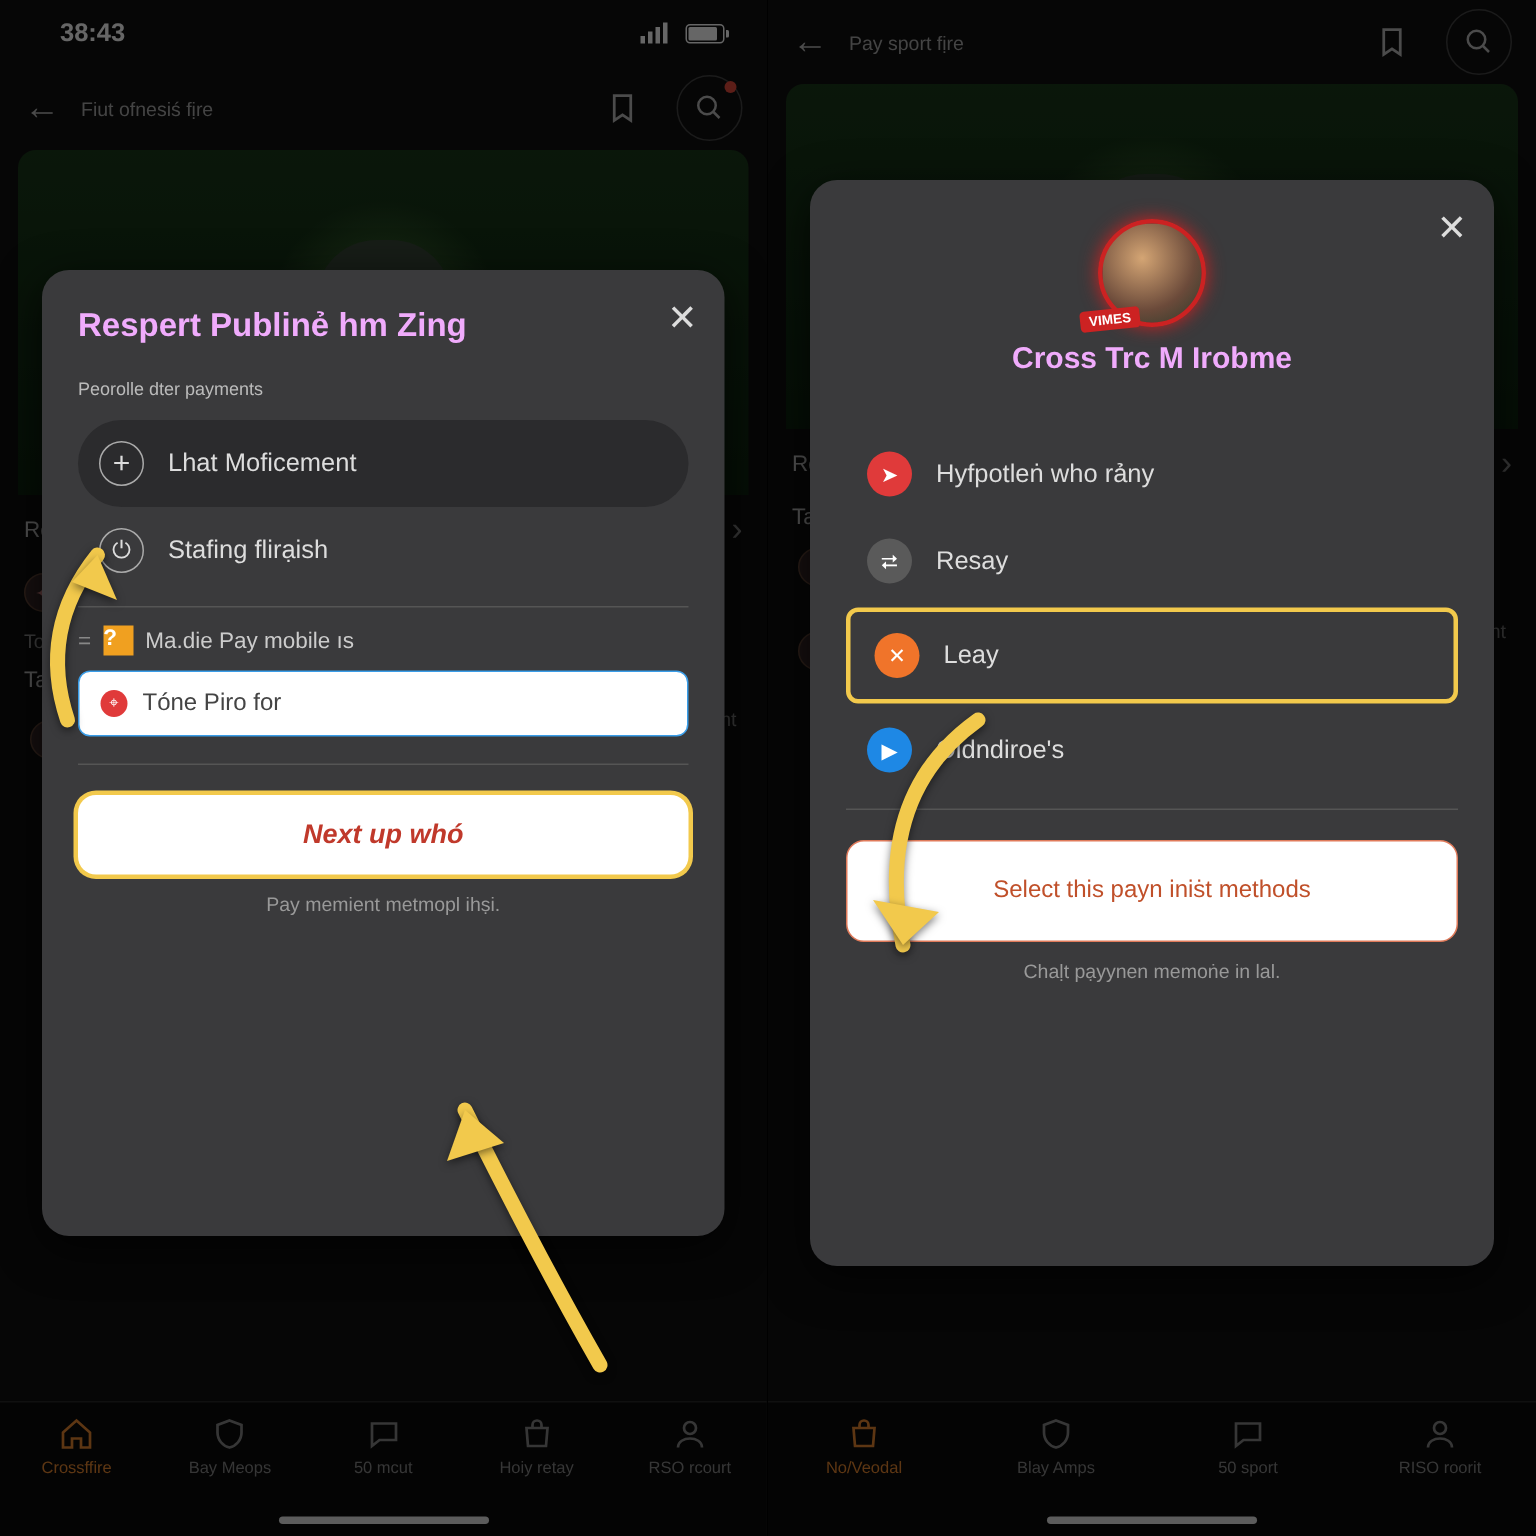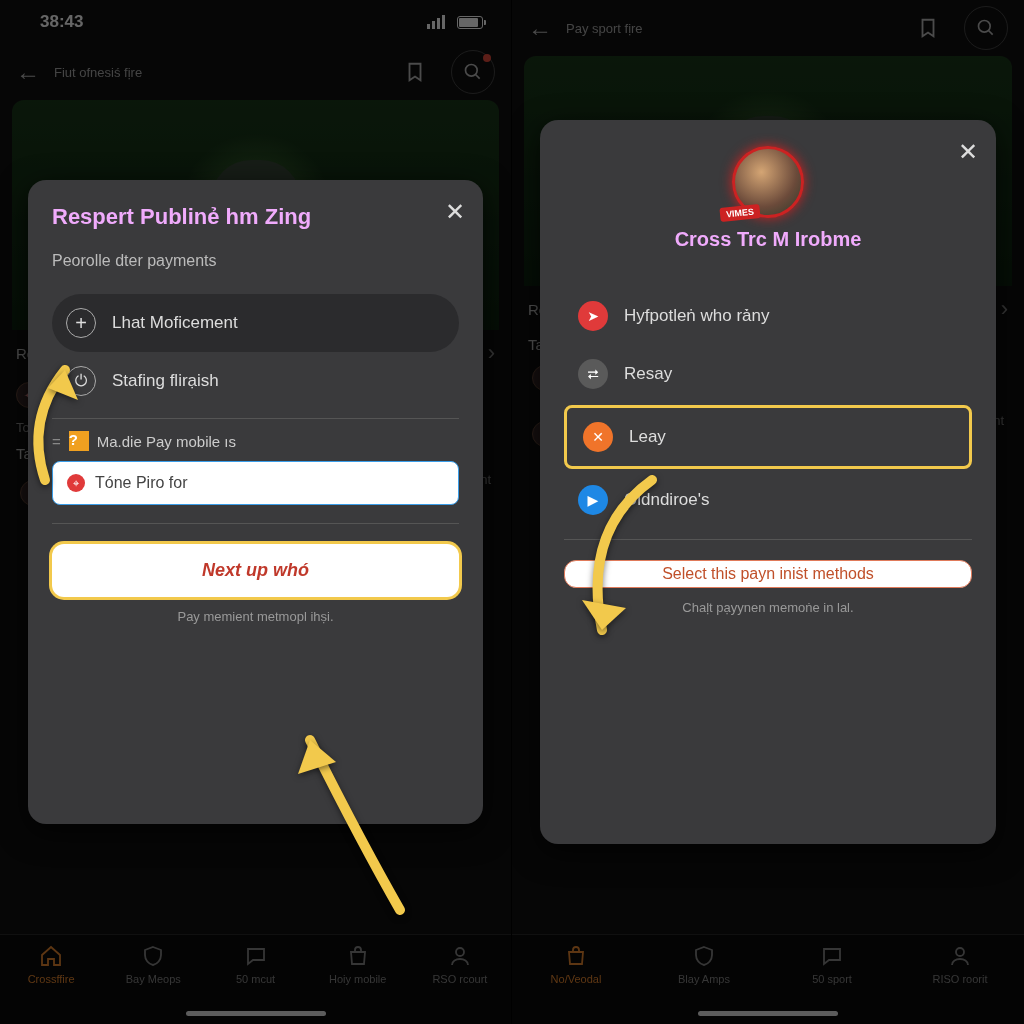--- a/index.html
+++ b/index.html
@@ -67,21 +67,21 @@
   
   .modal-back { position:absolute; inset:0; background:rgba(0,0,0,0.6); }
   .modal {
     position:absolute; left:28px; right:28px; top:180px; bottom:200px;
     background:#3a3a3c; border-radius:18px; padding:26px 24px;
     box-shadow:0 8px 30px rgba(0,0,0,0.7);
   }
   .modal.right { top:120px; bottom:180px; }
   .close-x { position:absolute; top:18px; right:18px; color:#ddd; font-size:24px; }
   .m-title { font-size:22px; font-weight:700; color:#f0abfc; margin-bottom:22px; margin-top:-2px;}
-  .m-sub { color:#bbb; font-size:16px; margin-bottom:24px;}
+  .m-sub { color:#bbb; font-size:12px; margin-bottom:14px;}
   .opt { display:flex; align-items:center; gap:16px; padding:14px 14px; border-radius:30px; color:#ddd; font-size:17px;}
   .opt.highlight { background:#2b2b2d; }
   .opt .oico { width:30px; height:30px; border-radius:50%; display:flex; align-items:center; justify-content:center; color:#ddd; }
   .oico.plus { border:1.5px solid #aaa; font-size:20px; }
   .oico.power { border:1.5px solid #aaa; font-size:16px; }
   .oico.red { background:#e03a3a; color:#fff; font-size:14px;}
   .oico.grey { background:#5a5a5a; color:#fff; font-size:14px;}
   .oico.orange { background:#f0742a; color:#fff; font-size:14px;}
   .oico.blue { background:#1e88e5; color:#fff; font-size:14px;}
   .oico.q { background:#f0a020; color:#fff; font-size:15px; font-weight:700;}
@@ -90,21 +90,21 @@
   .input-look {
     background:#fff; border-radius:8px; padding:12px 14px; display:flex; align-items:center; gap:10px;
     color:#444; font-size:16px; border:1.5px solid #3a9de8;
   }
   .input-look .pin { width:18px; height:18px; border-radius:50%; background:#e03a3a; display:flex; align-items:center; justify-content:center; color:#fff; font-size:11px;}
   .cta {
     margin-top:20px; background:#fff; color:#c0392b; font-weight:600; font-size:18px;
     text-align:center; padding:16px; border-radius:12px; position:relative;
   }
   .cta.ylw { box-shadow:0 0 0 3px #f2c94c;font-style:italic; }
-  .cta.redb { border:1.5px solid #e07a5a; color:#c0502a; font-weight:500; font-size:16px; padding:4px;}
+  .cta.redb { border:1.5px solid #e07a5a; color:#c0502a; font-weight:500; font-size:16px; padding:24px;}
   .foot-note { color:#999; font-size:13px; text-align:center; margin-top:12px;}
   .avatar { width:72px; height:72px; border-radius:50%; margin:0 auto 8px; background:radial-gradient(circle at 40% 35%, #d4a574 0%, #6b4a3a 60%, #2a3a2a 100%); border:3px solid #c22; box-shadow:0 0 12px #c22;}
   .avatar-wrap { position:relative; width:72px; margin:0 auto 12px;}
   .ribbon { position:absolute; bottom:-2px; left:-12px; background:#c22; color:#fff; font-size:9px; font-weight:700; padding:2px 6px; border-radius:3px; transform:rotate(-6deg);}
   .m-title.center { text-align:center; font-size:20px;}
   .opt-box { border:3px solid #f2c94c; border-radius:8px; padding:2px; margin:2px 0;}
   
   .arrow { position:absolute; pointer-events:none; }
   .arrow svg { overflow:visible; }
   .ylw-stroke { stroke:#f2c94c; stroke-width:10; fill:none; stroke-linecap:round; filter:drop-shadow(0 2px 3px rgba(0,0,0,0.5));}
@@ -194,21 +194,21 @@
           </svg>
         </span>
         <span>50 mcut</span>
       </div>
     <div class="tab">
         <span class="ticon">
           <svg width="24" height="24" viewBox="0 0 24 24">
             <path d="M5 8h14l-1 12H6z M9 8V6a3 3 0 016 0v2" fill="none" stroke="currentColor" stroke-width="1.8"></path>
           </svg>
         </span>
-        <span>Hoiy mobile</span>
+        <span>Hoiy retay</span>
       </div>
     <div class="tab">
         <span class="ticon">
           <svg width="24" height="24" viewBox="0 0 24 24">
             <circle cx="12" cy="8" r="4" fill="none" stroke="currentColor" stroke-width="1.8"></circle>
             <path d="M4 21c0-4 4-6 8-6s8 2 8 6" fill="none" stroke="currentColor" stroke-width="1.8"></path>
           </svg>
         </span>
         <span>RSO rcourt</span>
       </div>

